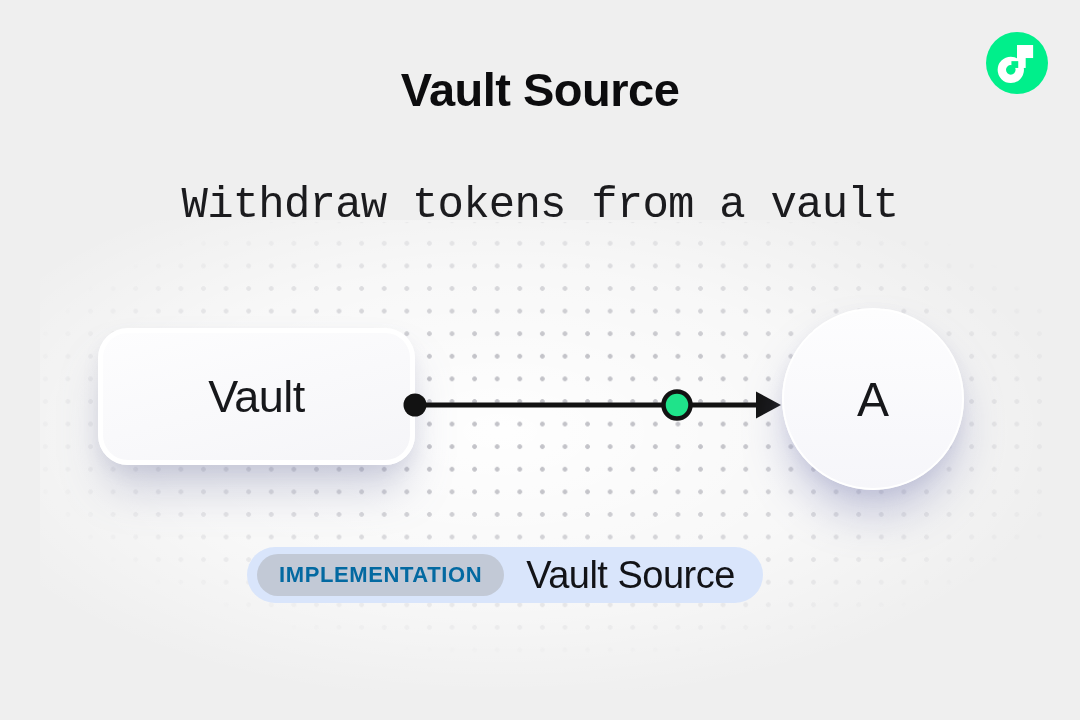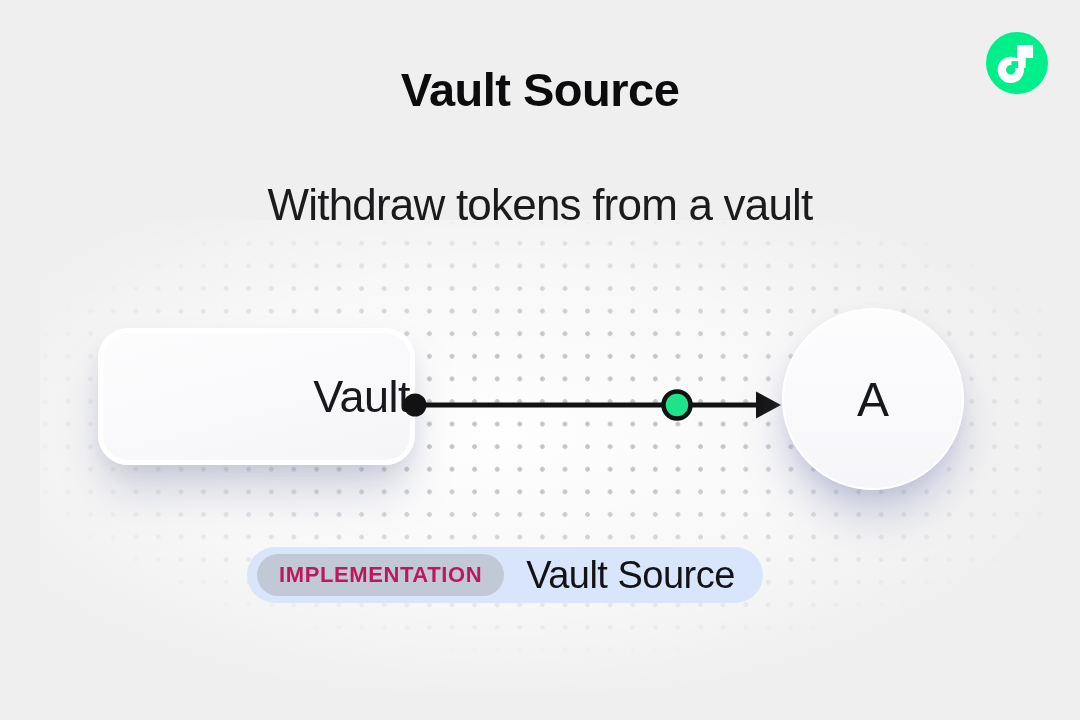--- a/index.html
+++ b/index.html
@@ -33,30 +33,30 @@
   .logo svg{ width:100%; height:100%; display:block; }
 
   .title{
     position:absolute; left:0; top:62px; width:1080px;
     text-align:center; font-size:47px; font-weight:700;
     letter-spacing:-0.5px; color:#0c0c0e;
   }
   .subtitle{
     position:absolute; left:0; top:180px; width:1080px;
     text-align:center; font-size:44px; font-weight:400;
-    letter-spacing:-0.8px; color:#1b1b1e;
+    letter-spacing:-0.8px; color:#1b1b1e;font-family:Liberation Mono, monospace;
   }
 
   .vault-node{
     position:absolute; left:98px; top:328px; width:317px; height:137px;
     border-radius:30px;
     background:linear-gradient(165deg,#fdfdfe 0%,#f5f5f8 100%);
     border:5px solid #ffffff;
     box-shadow:0 30px 45px -8px rgba(120,125,165,0.35), 0 8px 16px rgba(140,140,170,0.12);
-    display:flex; align-items:center; justify-content:flex-end;
+    display:flex; align-items:center; justify-content:center;
   }
   .vault-node span{ font-size:45px; color:#17181b; letter-spacing:-0.5px; }
 
   .connector{ position:absolute; left:385px; top:375px; width:410px; height:60px; }
 
   .account-node{
     position:absolute; left:782px; top:308px; width:182px; height:182px;
     border-radius:50%;
     background:linear-gradient(180deg,#fdfdfe 0%,#f6f6fa 100%);
     border:2px solid #ffffff;
@@ -67,21 +67,21 @@
 
   .badge{
     position:absolute; left:247px; top:547px; height:56px;
     display:inline-flex; align-items:center;
     border-radius:28px; padding:0 28px 0 10px; gap:22px;
     background:#d9e5fb;
   }
   .badge .tag{
     display:inline-flex; align-items:center; height:42px;
     padding:0 22px; border-radius:21px; background:#c2c9d6;
-    font-size:22px; font-weight:600; letter-spacing:0.6px; color:#be185d;
+    font-size:22px; font-weight:600; letter-spacing:0.6px; color:#0369a1;
     white-space:nowrap;
   }
   .badge .value{ font-size:38px; font-weight:400; letter-spacing:-0.5px; color:#121317; white-space:nowrap; }
 </style>
 </head>
 <body>
 
 <div class="canvas">
 
   <div class="glow"></div>

